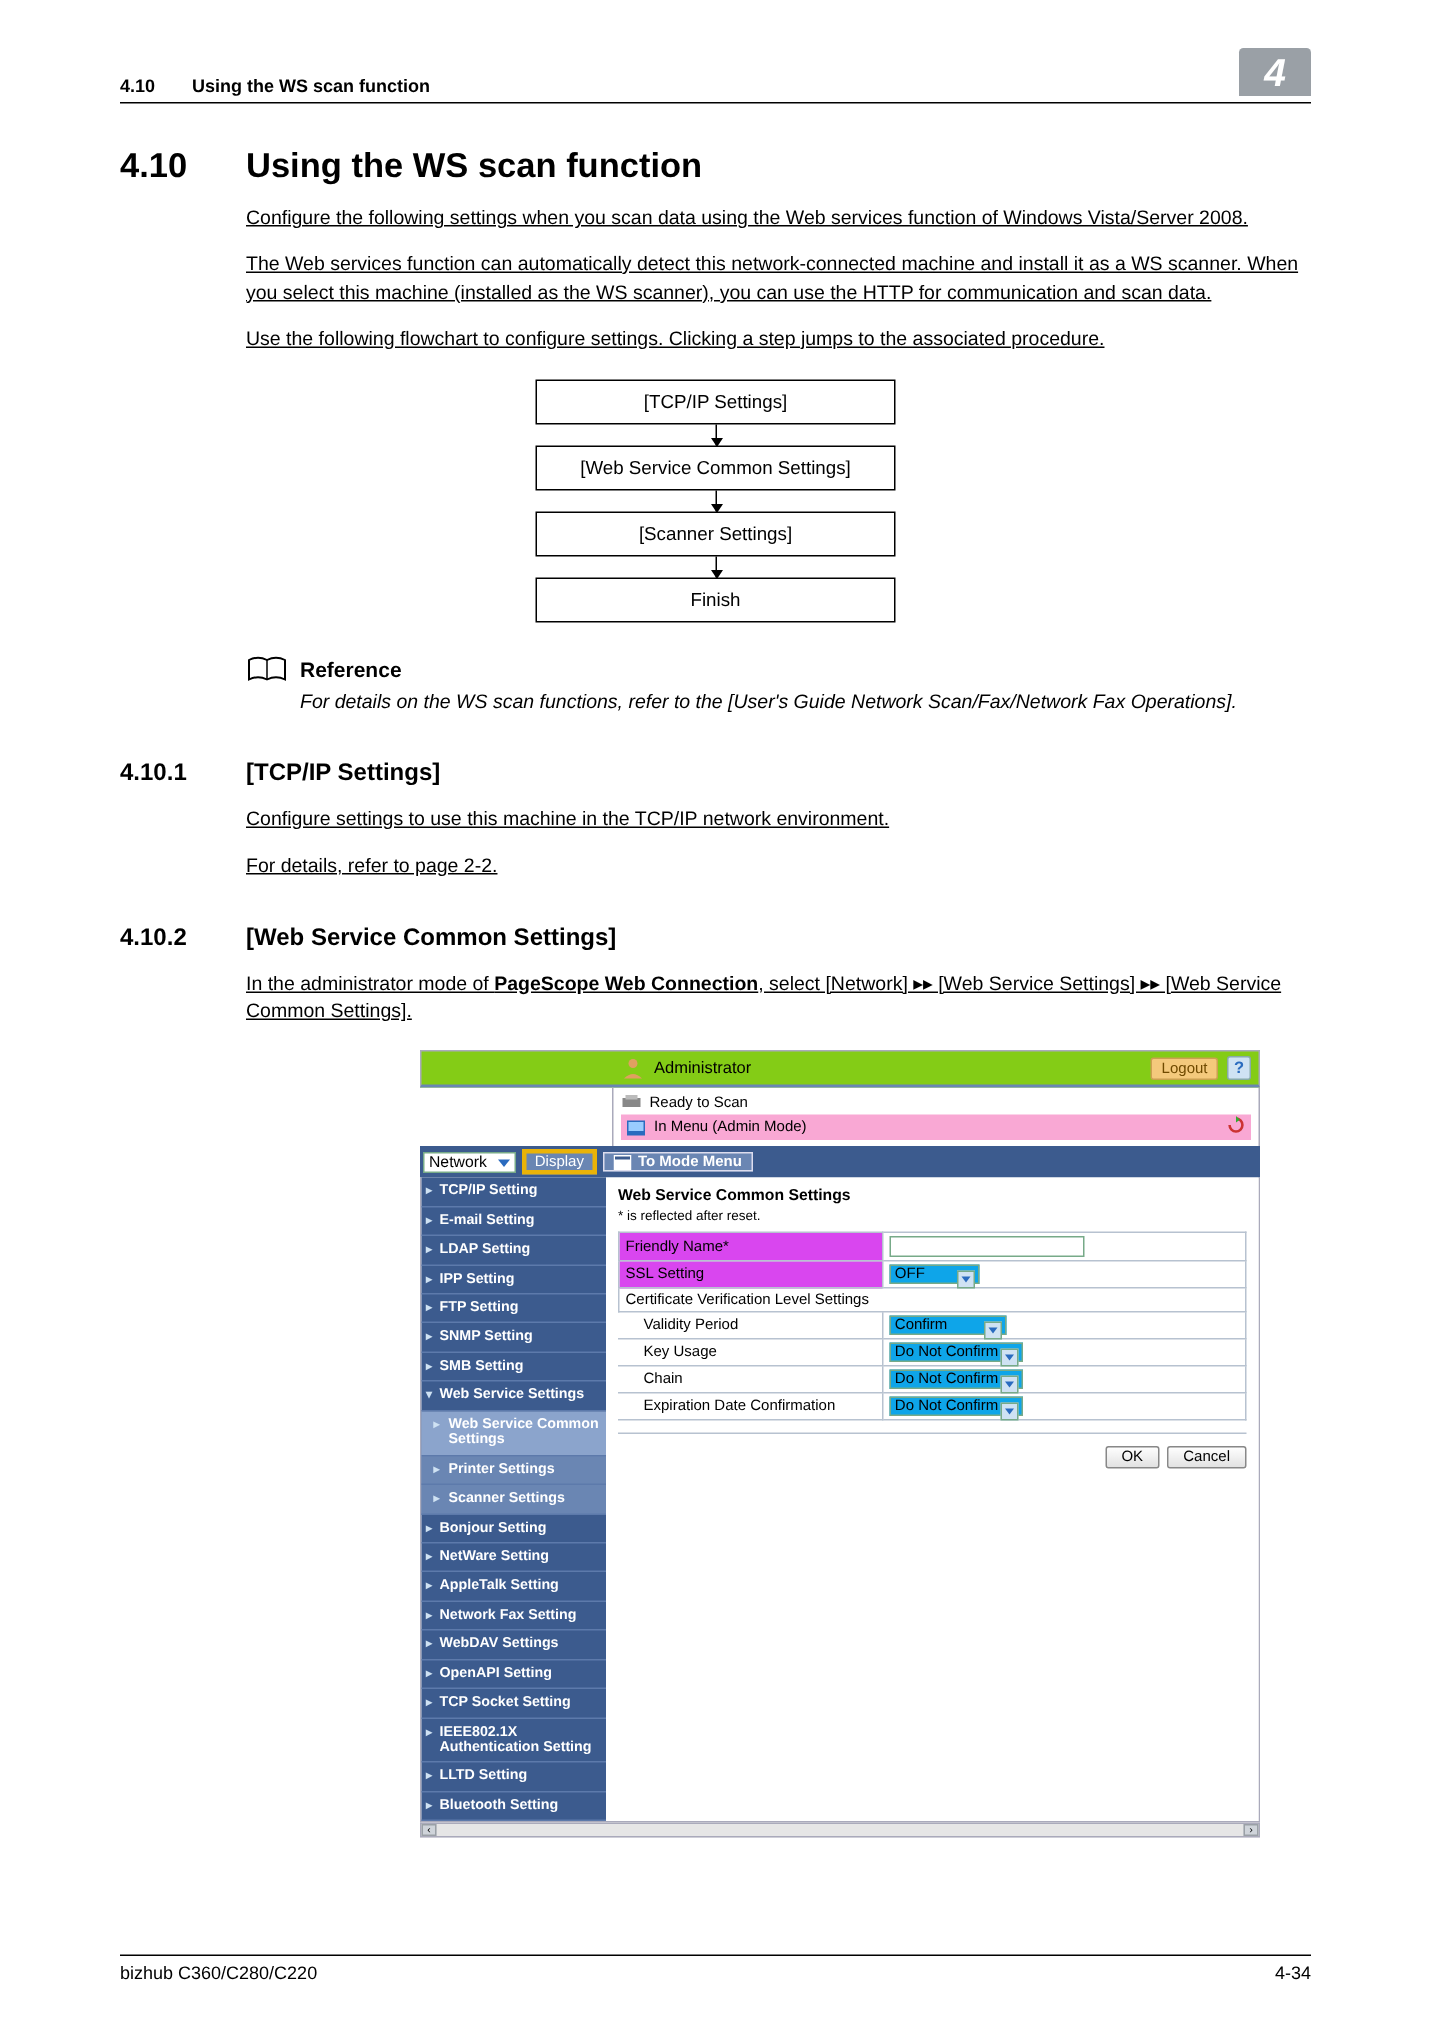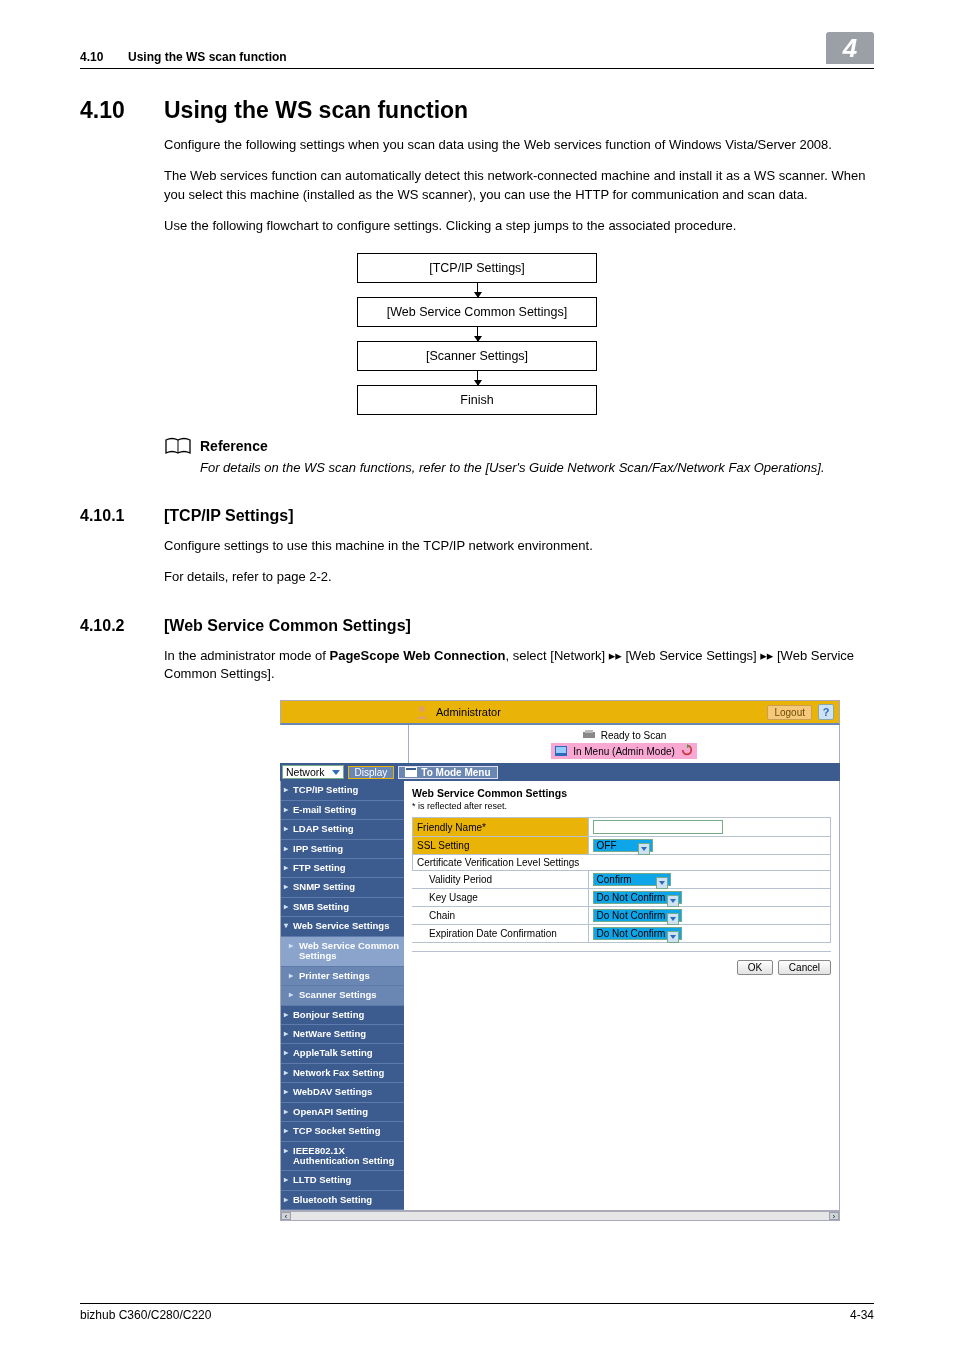--- a/index.html
+++ b/index.html
@@ -10,67 +10,67 @@
   .runhead .lbl { font-size: 12px; font-weight: bold; }
   .runhead .sec { display: inline-block; width: 48px; }
   .runhead .chapnum { margin-left: auto; width: 48px; height: 32px; background: #9aa0a6; color: #fff; font-size: 26px; font-weight: bold; font-style: italic; display: flex; align-items: center; justify-content: center; border-radius: 3px 3px 0 0; }
 
   h1.section-title { font-size: 23px; font-weight: bold; margin-top: 28px; display: flex; }
   h1.section-title .num { width: 84px; flex: 0 0 84px; }
   h2.subsection-title { font-size: 16px; font-weight: bold; margin-top: 30px; display: flex; }
   h2.subsection-title .num { width: 84px; flex: 0 0 84px; }
 
   .body-indent { margin-left: 84px; }
-  p.body { font-size: 13px; line-height: 1.45; margin-top: 12px; }
+  p.body { font-size: 13px; line-height: 1.45; margin-top: 12px; text-decoration: underline; }
 
   .flowchart { margin: 18px auto 0 auto; width: 240px; }
   .flow-box, .flow-box-open { border: 1px solid #000; font-size: 12.5px; text-align: center; padding: 7px 6px; }
   .flow-conn { width: 1px; height: 14px; background: #000; margin: 0 auto; position: relative; }
   .flow-conn::after { content: ""; position: absolute; bottom: -1px; left: -3px; width: 0; height: 0; border-left: 4px solid transparent; border-right: 4px solid transparent; border-top: 6px solid #000; }
 
   .ref-block { margin-top: 22px; }
   .ref-head { display: flex; align-items: center; gap: 8px; font-size: 14px; font-weight: bold; }
   .ref-head svg { width: 28px; height: 18px; }
   .ref-text { font-size: 13px; font-style: italic; margin-top: 4px; line-height: 1.35; margin-left: 36px; }
 
   
   .shot-wrap { margin: 16px 0 0 200px; width: 560px; font-family: Tahoma, Geneva, sans-serif; }
-  .sw-topbar { display: flex; align-items: center; background: #eab308; border: 1px solid #aab; border-bottom: 2px solid #6a86b3; padding: 3px 5px; font-size: 11px; }
+  .sw-topbar { display: flex; align-items: center; background: #84cc16; border: 1px solid #aab; border-bottom: 2px solid #6a86b3; padding: 3px 5px; font-size: 11px; }
   .sw-admin { display: flex; align-items: center; gap: 6px; margin-left: 128px; }
   .sw-admin svg { width: 16px; height: 16px; }
   .sw-logout { margin-left: auto; background: #f4c97c; border: 1px solid #caa050; color: #704a00; font-size: 10px; padding: 1px 6px; border-radius: 2px; }
   .sw-help { margin-left: 6px; width: 16px; height: 16px; background: #cfe2f3; border: 1px solid #8aa; color: #2a6bbf; font-size: 11px; display: flex; align-items: center; justify-content: center; border-radius: 2px; font-weight: bold; }
 
-  .sw-status { display: flex; flex-direction: column; gap: 2px; margin-left: 128px; border-left: 1px solid #aab; border-right: 1px solid #aab; padding: 4px 5px; align-items: center; }
+  .sw-status { display: flex; flex-direction: column; gap: 2px; margin-left: 128px; border-left: 1px solid #aab; border-right: 1px solid #aab; padding: 4px 5px; }
   .sw-statusrow { display: flex; align-items: center; gap: 5px; font-size: 10px; }
   .sw-statusrow.yellow { background: #f9a8d4; padding: 1px 3px; }
   .sw-statusrow svg { width: 14px; height: 12px; }
   .sw-refresh { margin-left: auto; }
 
   .sw-menubar { display: flex; align-items: center; background: #3c5b8e; color: #fff; font-size: 10.5px; }
   .sw-select { background: #fff; color: #000; border: 1px solid #7a8; font-size: 10.5px; margin: 2px; padding: 0 18px 0 3px; position: relative; }
   .sw-select::after { content: ""; position: absolute; right: 3px; top: 4px; border-left: 4px solid transparent; border-right: 4px solid transparent; border-top: 5px solid #2a6bbf; }
-  .sw-display { background: #6a86b3; border: 1px solid #eab308; color: #fff; font-size: 10px; padding: 0 6px; margin: 2px; }
+  .sw-display { background: #6a86b3; border: 3px solid #eab308; color: #fff; font-size: 10px; padding: 0 6px; margin: 2px; }
   .sw-tomain { margin-left: auto; display: flex; align-items: center; gap: 4px; background: #6a86b3; border: 1px solid #dde; color: #fff; font-size: 10px; padding: 0 6px; margin: 2px; font-weight: bold; }
 
   .sw-body { display: flex; border-left: 1px solid #aab; border-right: 1px solid #aab; border-bottom: 1px solid #aab; min-height: 390px; }
   .sw-side { width: 123px; flex: 0 0 123px; background: #3c5b8e; color: #fff; font-size: 9.5px; }
   .sw-side .item { padding: 4px 4px 4px 12px; border-bottom: 1px solid #5d7aab; position: relative; line-height: 1.1; font-weight: bold; }
   .sw-side .item::before { content: "▸"; position: absolute; left: 3px; font-size: 8px; color: #cfe2f3; top: 5px; }
   .sw-side .item.expanded::before { content: "▾"; }
   .sw-side .sub { padding-left: 18px; background: #6a86b3; }
   .sw-side .sub::before { content: "▸"; left: 8px; }
   .sw-side .sub.active { background: #8ba4cc; }
 
   .sw-main { flex: 1; background: #fff; padding: 6px 8px; font-size: 10px; }
   .sw-main h4 { font-size: 10.5px; font-weight: bold; margin-bottom: 2px; }
   .sw-note { font-size: 9px; margin-bottom: 6px; }
   .sw-table { width: 100%; border-collapse: collapse; }
   .sw-table td { border: 1px solid #b7c2d0; padding: 2px 4px; vertical-align: middle; }
-  .sw-table td.lbl { width: 42%; background: #eab308; }
+  .sw-table td.lbl { width: 42%; background: #d946ef; }
   .sw-table td.sublbl { padding-left: 16px; background: #fff; border-left-color: transparent; }
   .sw-table td.noborder { border-left: 1px solid #b7c2d0; border-right: 1px solid #b7c2d0; }
   .sw-input { width: 130px; border: 1px solid #7a8; font-size: 10px; height: 14px; }
   .sw-dd { border: 1px solid #7a8; font-size: 10px; padding: 0 16px 0 3px; position: relative; display: inline-block; background: #0ea5e9; min-width: 60px; }
   .sw-dd::after { content: ""; position: absolute; right: 2px; top: 3px; width: 10px; height: 10px; background: #cfe2f3; border: 1px solid #7a8; }
   .sw-dd::before { content: ""; position: absolute; right: 5px; top: 7px; border-left: 3px solid transparent; border-right: 3px solid transparent; border-top: 4px solid #2a6bbf; z-index: 1; }
   .sw-hr { height: 1px; background: #b7c2d0; margin: 8px 0; }
   .sw-btnrow { text-align: right; }
   .sw-btn { display: inline-block; border: 1px solid #888; background: linear-gradient(#fefefe,#e2e2e2); font-size: 10px; padding: 1px 10px; border-radius: 2px; margin-left: 2px; }
   .sw-scroll { height: 10px; background: #e6e6e6; border: 1px solid #aab; display: flex; align-items: center; }

